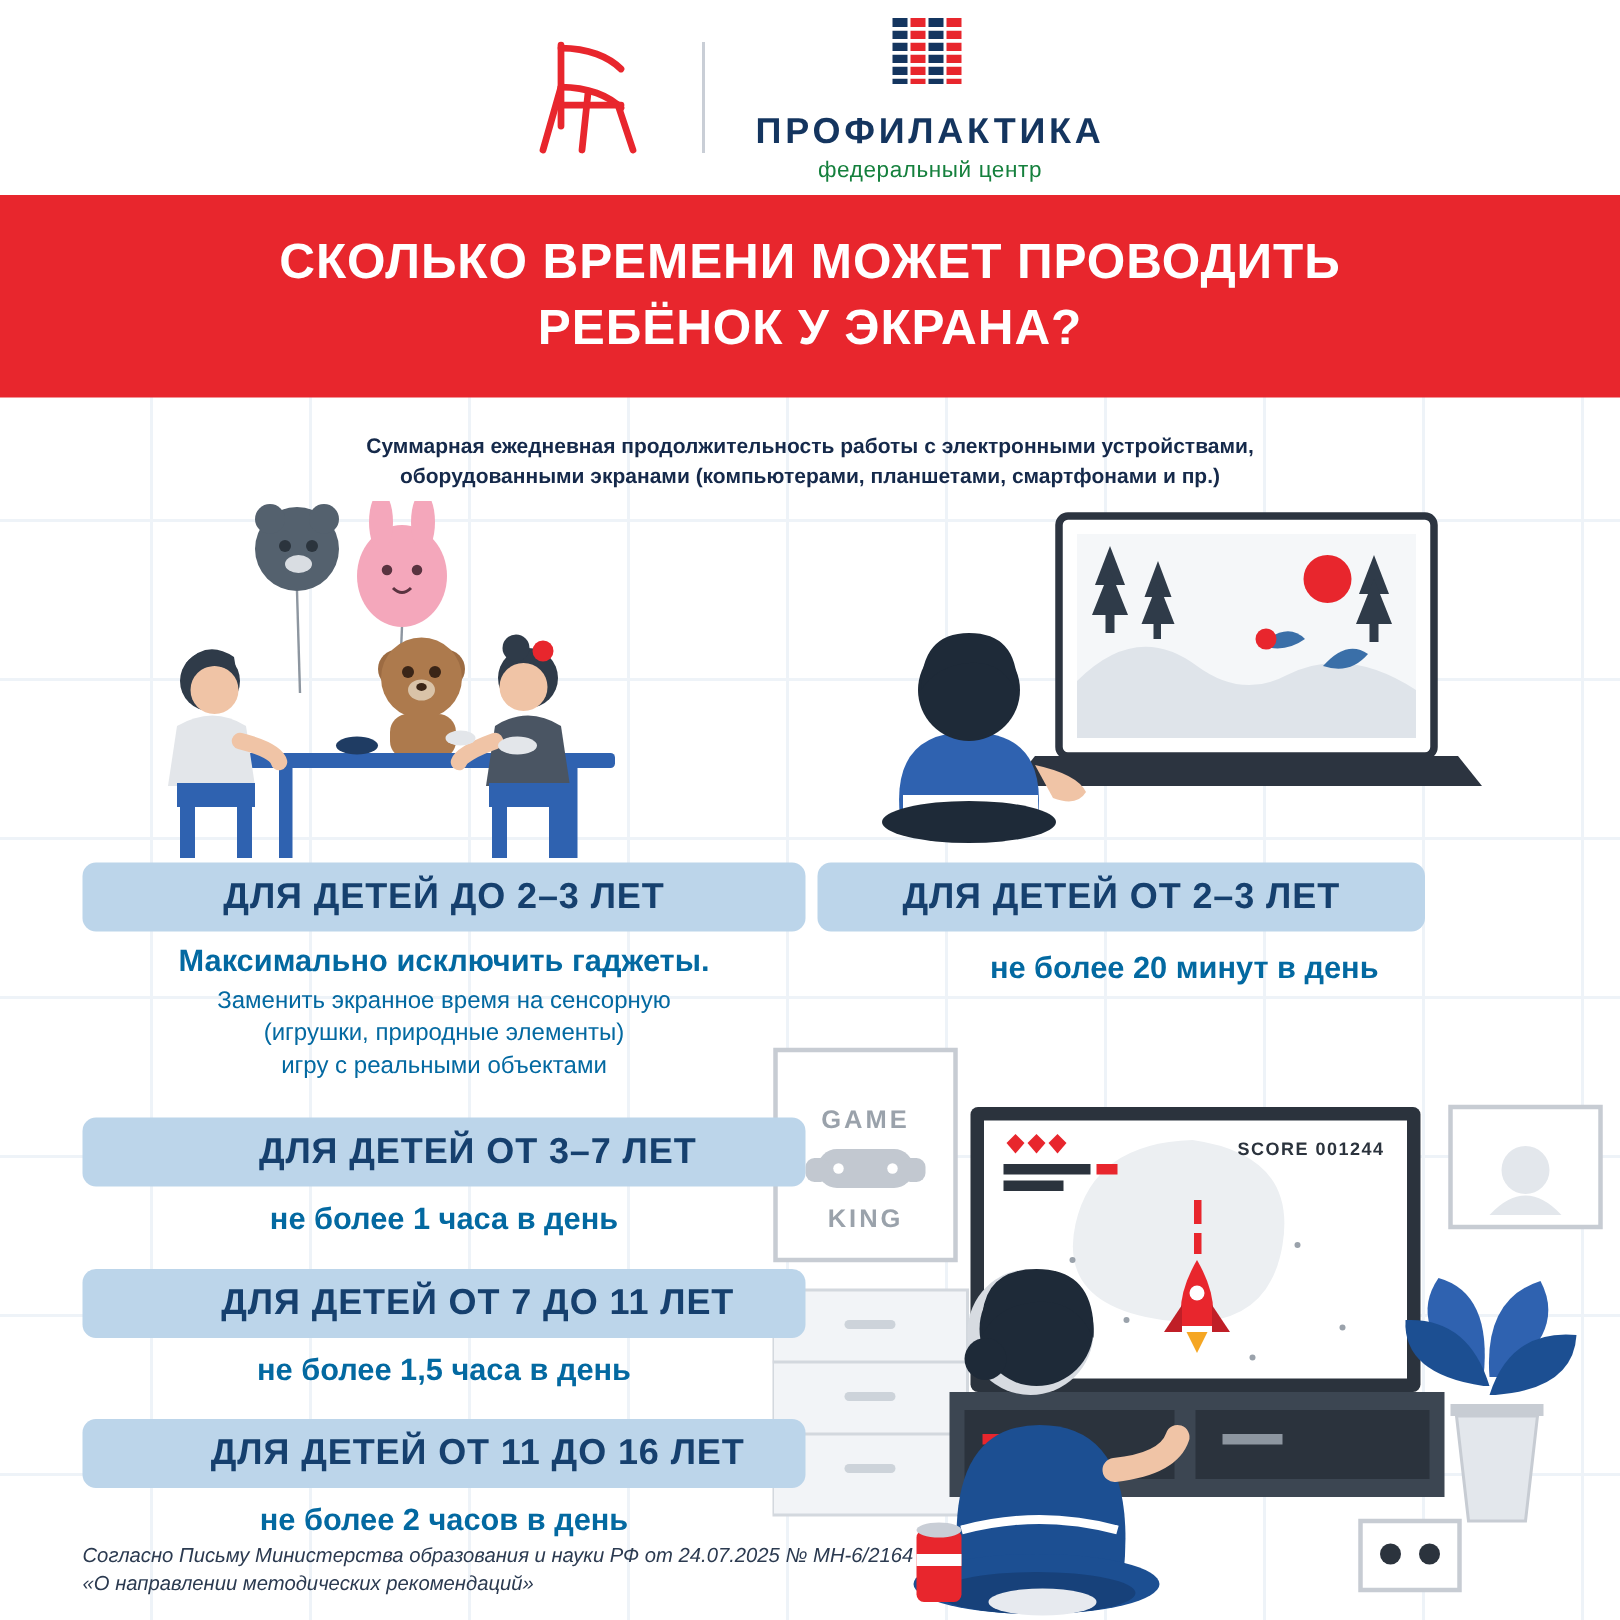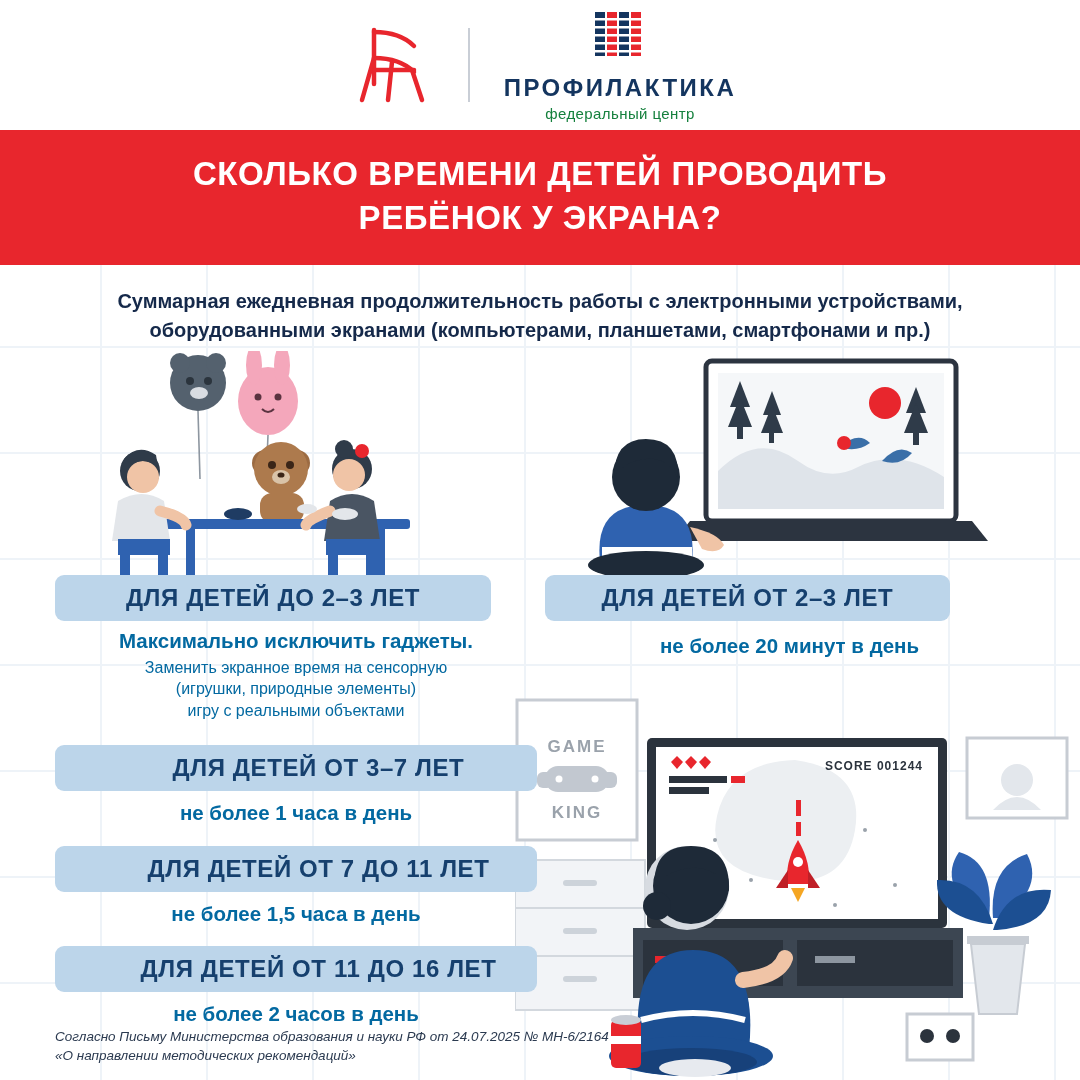--- a/index.html
+++ b/index.html
@@ -67,21 +67,21 @@
     font-weight: bold;
     line-height: 1.32;
     letter-spacing: .6px;
   }
 
   
   .intro {
     position: relative; z-index: 5;
     text-align: center;
     padding: 22px 34px 6px;
-    font-size: 20px;
+    font-size: 14px;
     font-weight: bold;
     line-height: 1.45;
     color: #15294a;
   }
 
   
   .ill-row {
     position: relative; z-index: 3;
     height: 240px;
     display: flex;
@@ -97,21 +97,21 @@
     border-radius: 9px;
     display: flex;
     align-items: center;
     justify-content: center;
     color: #16406e;
     font-weight: bold;
     font-size: 24px;
     letter-spacing: .6px;
     height: 46px;
   }
-  .band.wide-l { left: 55px; width: 436px; }
+  .band.wide-l { left: 55px; width: 482px; }
   .band.wide-r { left: 545px; width: 405px; }
   .band.mid { left: 55px; width: 482px; padding-left: 45px; }
 
   .note {
     position: absolute;
     z-index: 4;
     text-align: center;
     color: #0369a1;
   }
   .note-main {
@@ -173,21 +173,21 @@
       </svg>
       <div class="brand-text">
         <div class="brand-title">ПРОФИЛАКТИКА</div>
         <div class="brand-sub">федеральный центр</div>
       </div>
     </div>
   </div>
 
   <div class="title-band">
     <h1>
-      <span>СКОЛЬКО ВРЕМЕНИ ДЕТЕЙ ПРОВОДИТЬ</span><br>
+      <span>СКОЛЬКО ВРЕМЕНИ МОЖЕТ ПРОВОДИТЬ</span><br>
       <span>РЕБЁНОК У ЭКРАНА?</span>
     </h1>
   </div>
 
   <div class="intro">
     <div>Суммарная ежедневная продолжительность работы с электронными устройствами,</div>
     <div>оборудованными экранами (компьютерами, планшетами, смартфонами и пр.)</div>
   </div>
 
   <div class="ill-row">

